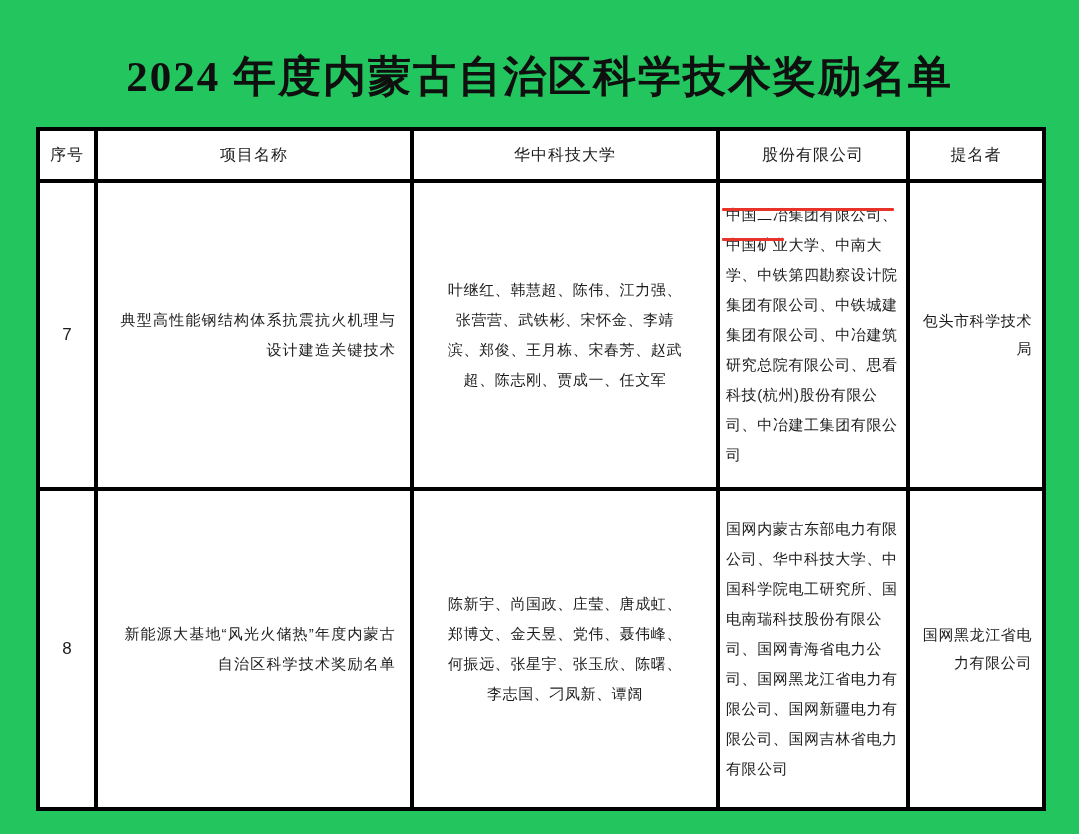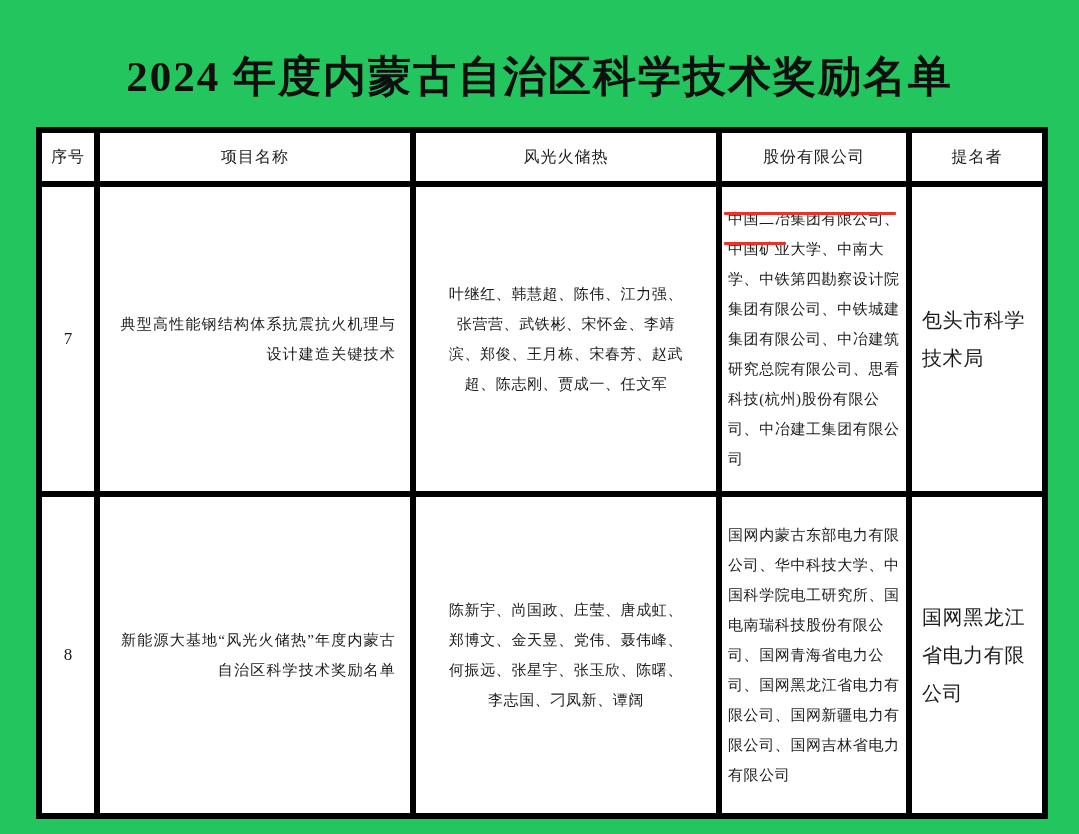--- a/index.html
+++ b/index.html
@@ -36,23 +36,23 @@
   }
   table.award-table {
     width: 1006px;
     margin: 0 auto;
     border-collapse: collapse;
     table-layout: fixed;
     background: #ffffff;
   }
   table.award-table th,
   table.award-table td {
-    border: 6px solid #000000;
+    border: 4px solid #000000;
     vertical-align: middle;
-    font-family: Liberation Serif, serif;
+    font-family: Liberation Sans, sans-serif;
     color: #1b1b1b;
   }
   table.award-table thead th {
     height: 46px;
     font-size: 16px;
     font-weight: normal;
     text-align: center;
     letter-spacing: 1px;
   }
   col.c-no     { width: 58px; }
@@ -82,25 +82,25 @@
   }
   td.cell-units {
     font-size: 15px;
     line-height: 2.0;
     letter-spacing: 0.6px;
     padding: 8px 6px;
     text-align: left;
     position: relative;
   }
   td.cell-nom {
-    font-size: 20px;
+    font-size: 15px;
     line-height: 1.9;
     letter-spacing: 0.6px;
     padding: 6px 10px;
-    text-align: left;
+    text-align: right;
   }
   .row-7 td { height: 288px; }
   .row-8 td { height: 300px; margin-left: 43px; }
 
   .units-inner {
     position: relative;
     display: block;
   }
   .highlight-underline {
     position: absolute;
@@ -124,21 +124,21 @@
       <col class="c-no">
       <col class="c-name">
       <col class="c-people">
       <col class="c-units">
       <col class="c-nom">
     </colgroup>
     <thead>
       <tr>
         <th>序号</th>
         <th>项目名称</th>
-        <th>风光火储热</th>
+        <th>华中科技大学</th>
         <th>股份有限公司</th>
         <th>提名者</th>
       </tr>
     </thead>
     <tbody>
       <tr class="row-7">
         <td class="cell-no">7</td>
         <td class="cell-name">典型高性能钢结构体系抗震抗火机理与设计建造关键技术</td>
         <td class="cell-people">叶继红、韩慧超、陈伟、江力强、张营营、武铁彬、宋怀金、李靖滨、郑俊、王月栋、宋春芳、赵武超、陈志刚、贾成一、任文军</td>
         <td class="cell-units">

